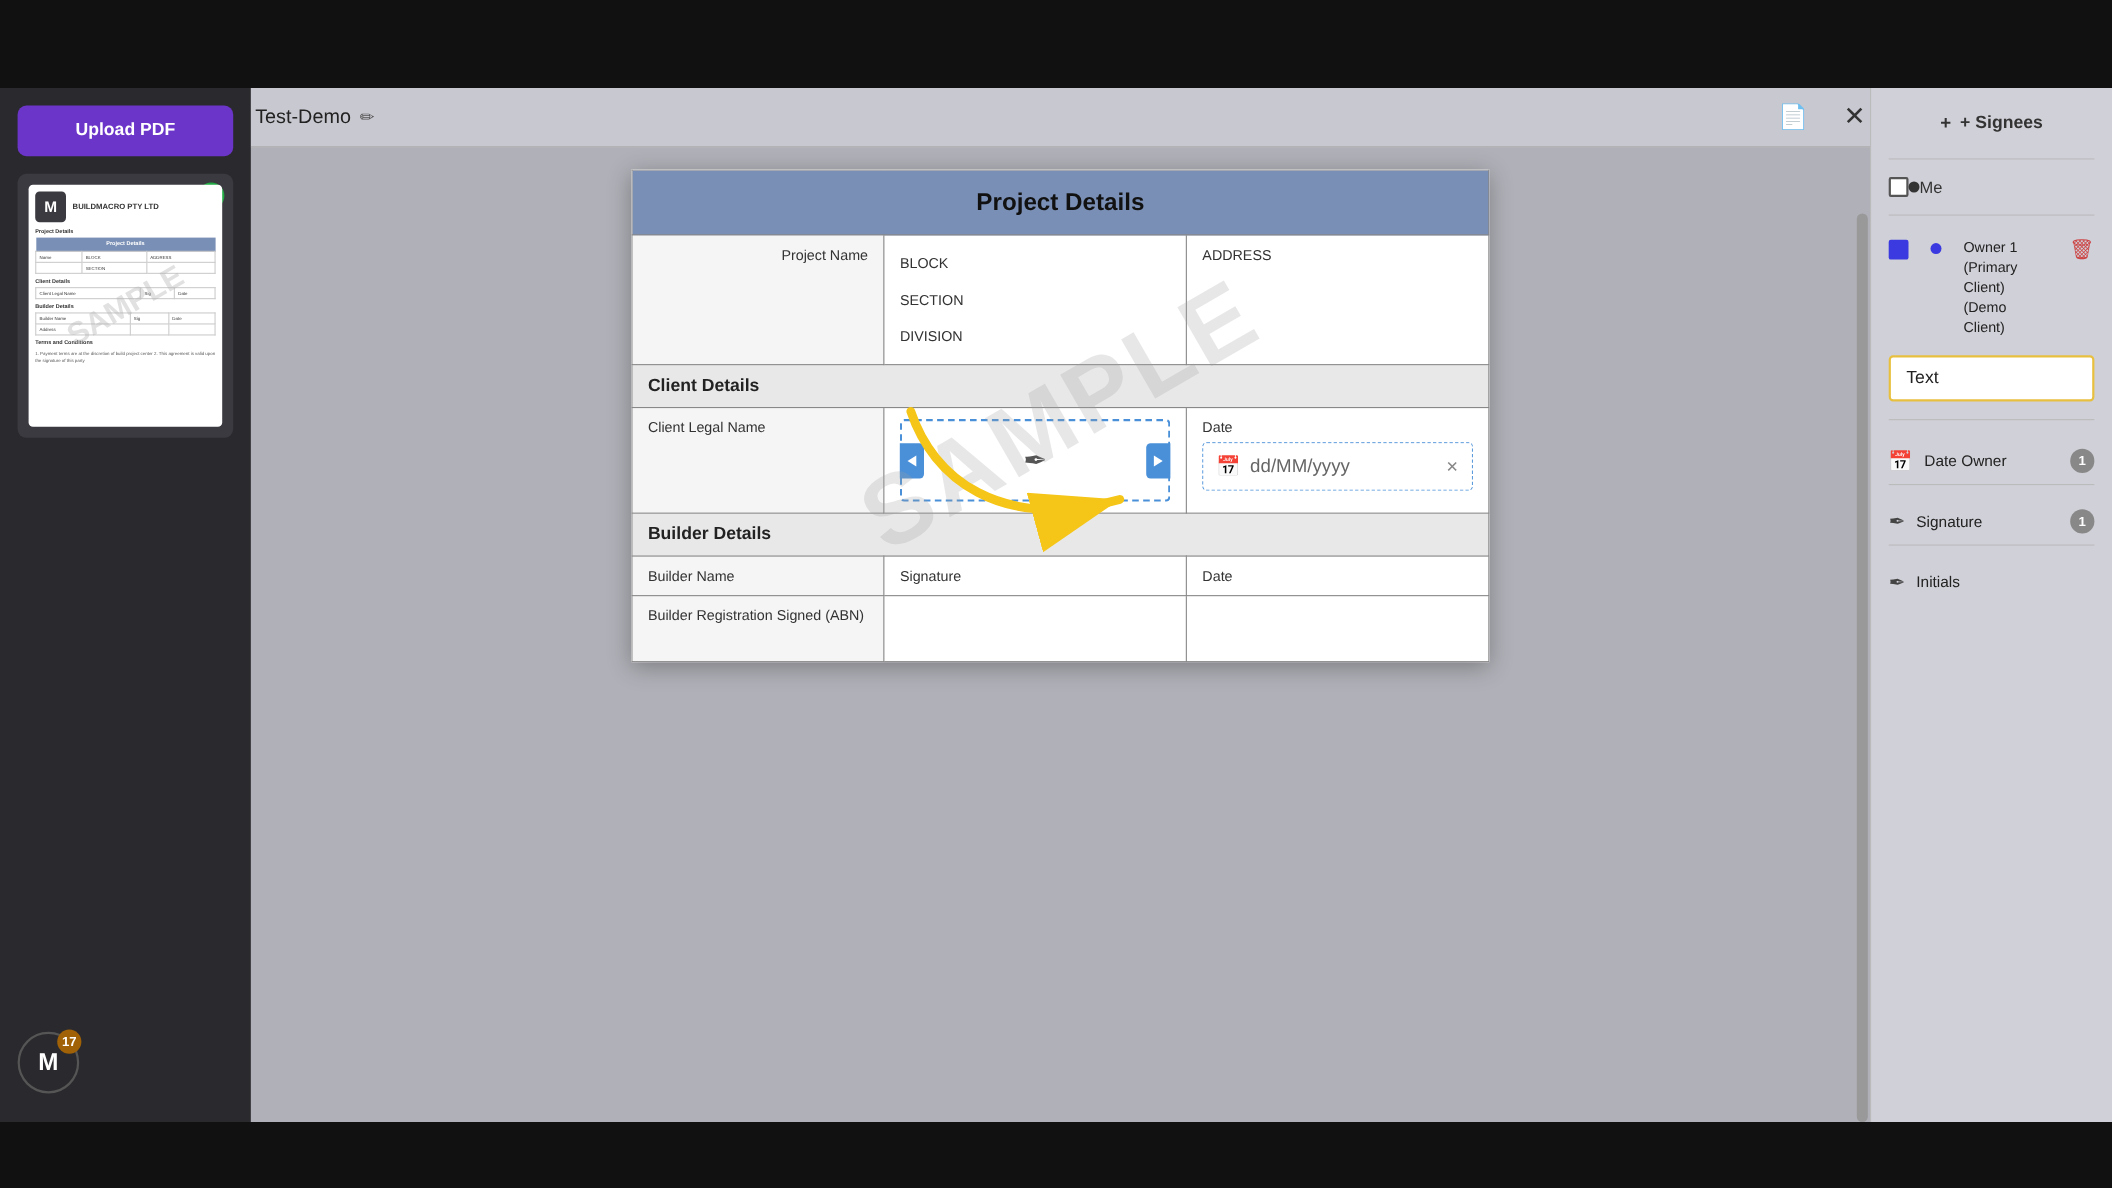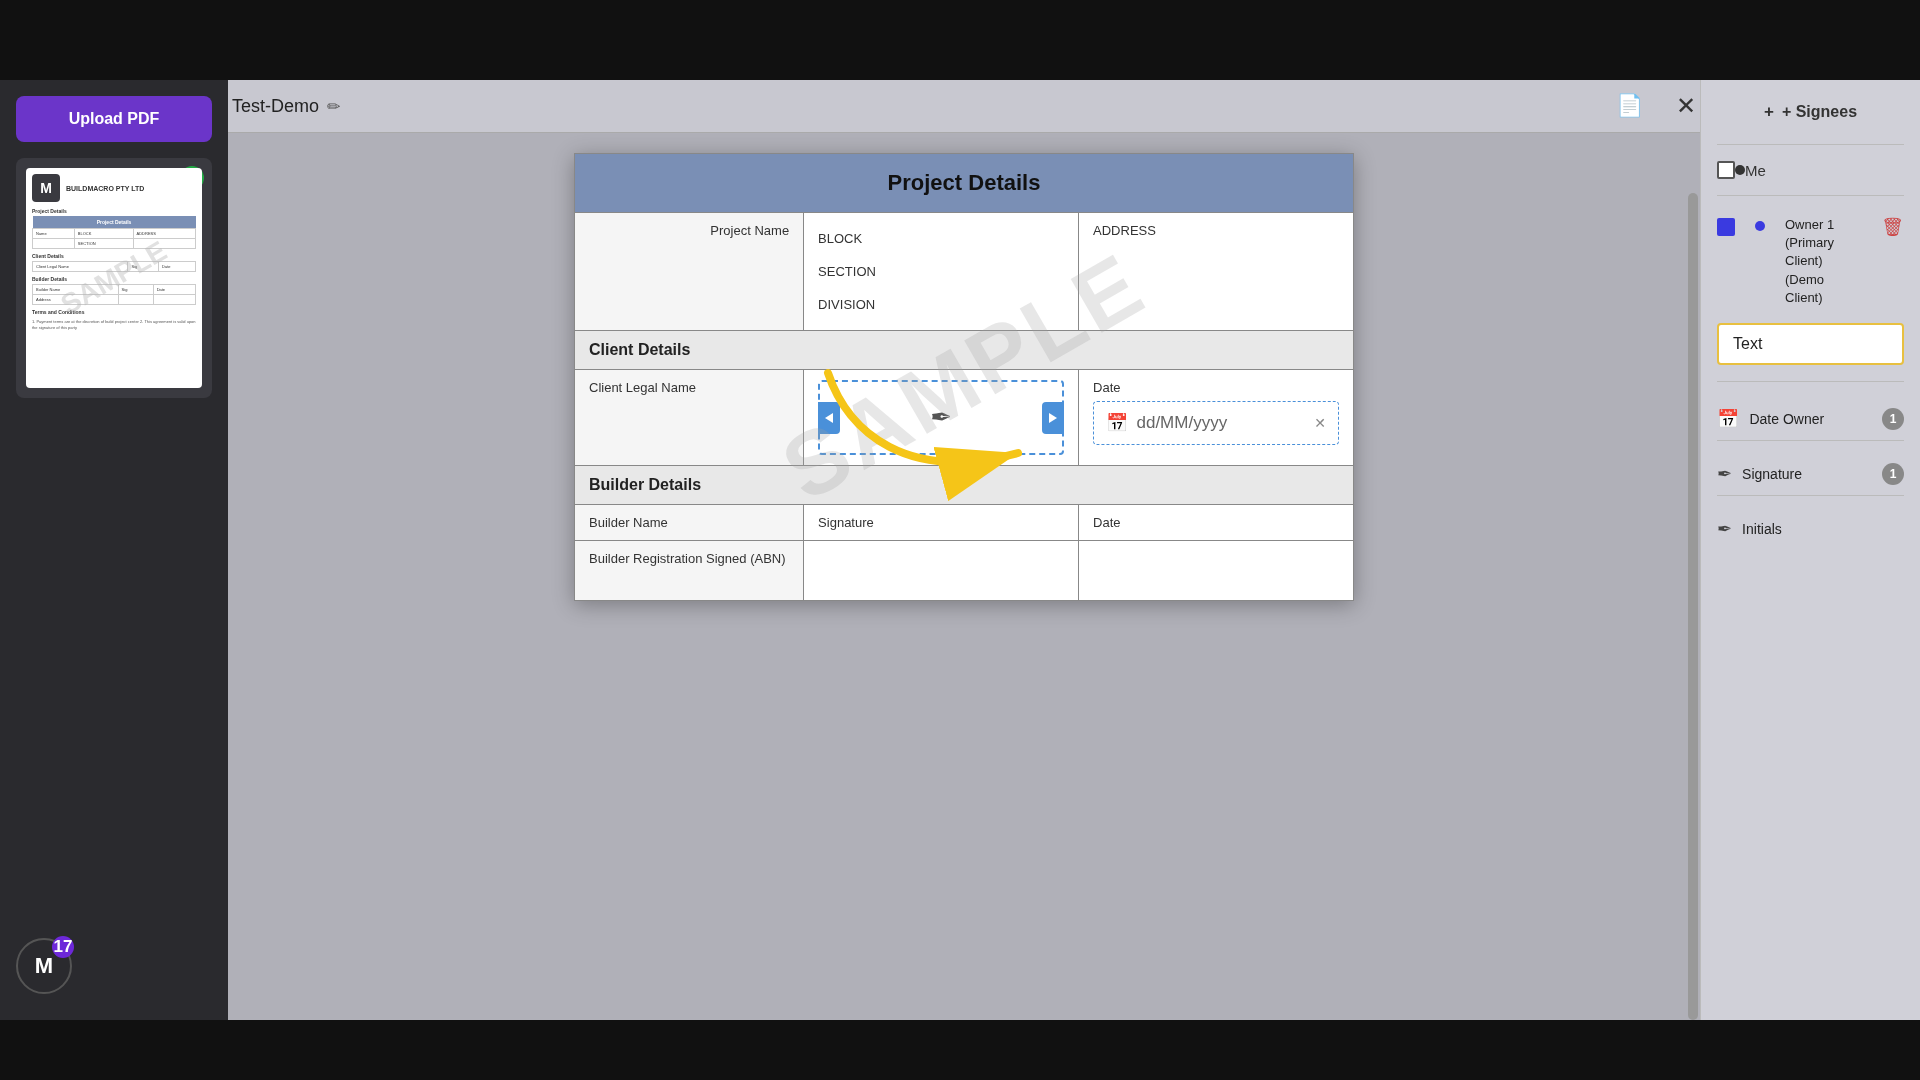--- a/index.html
+++ b/index.html
@@ -175,29 +175,29 @@
       font-size: 22px;
       font-weight: bold;
       color: white;
       position: relative;
     }
 
     .logo-notification {
       position: absolute;
       top: -4px;
       right: -4px;
-      background: #6d28d9;
+      background: #a16207;
       color: white;
       border-radius: 50%;
       width: 22px;
       height: 22px;
       display: flex;
       align-items: center;
       justify-content: center;
-      font-size: 17px;
+      font-size: 12px;
       font-weight: bold;
     }
 
     
     .center-content {
       flex: 1;
       background: #b0b0b8;
       display: flex;
       flex-direction: column;
       overflow: hidden;

